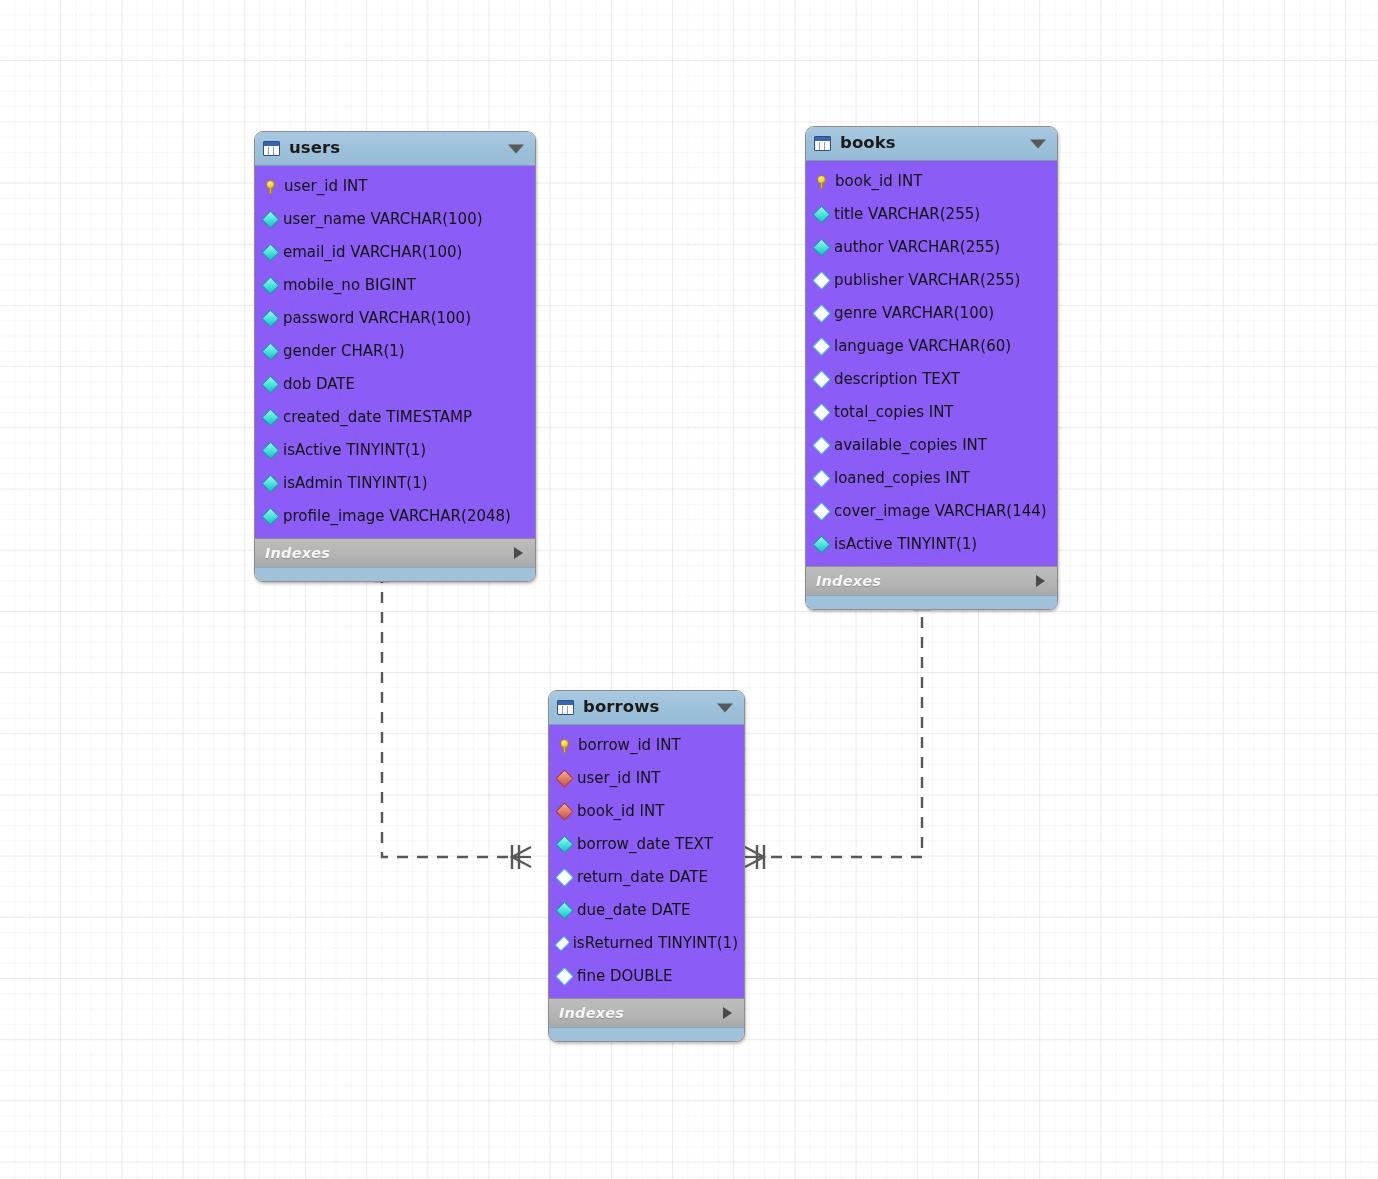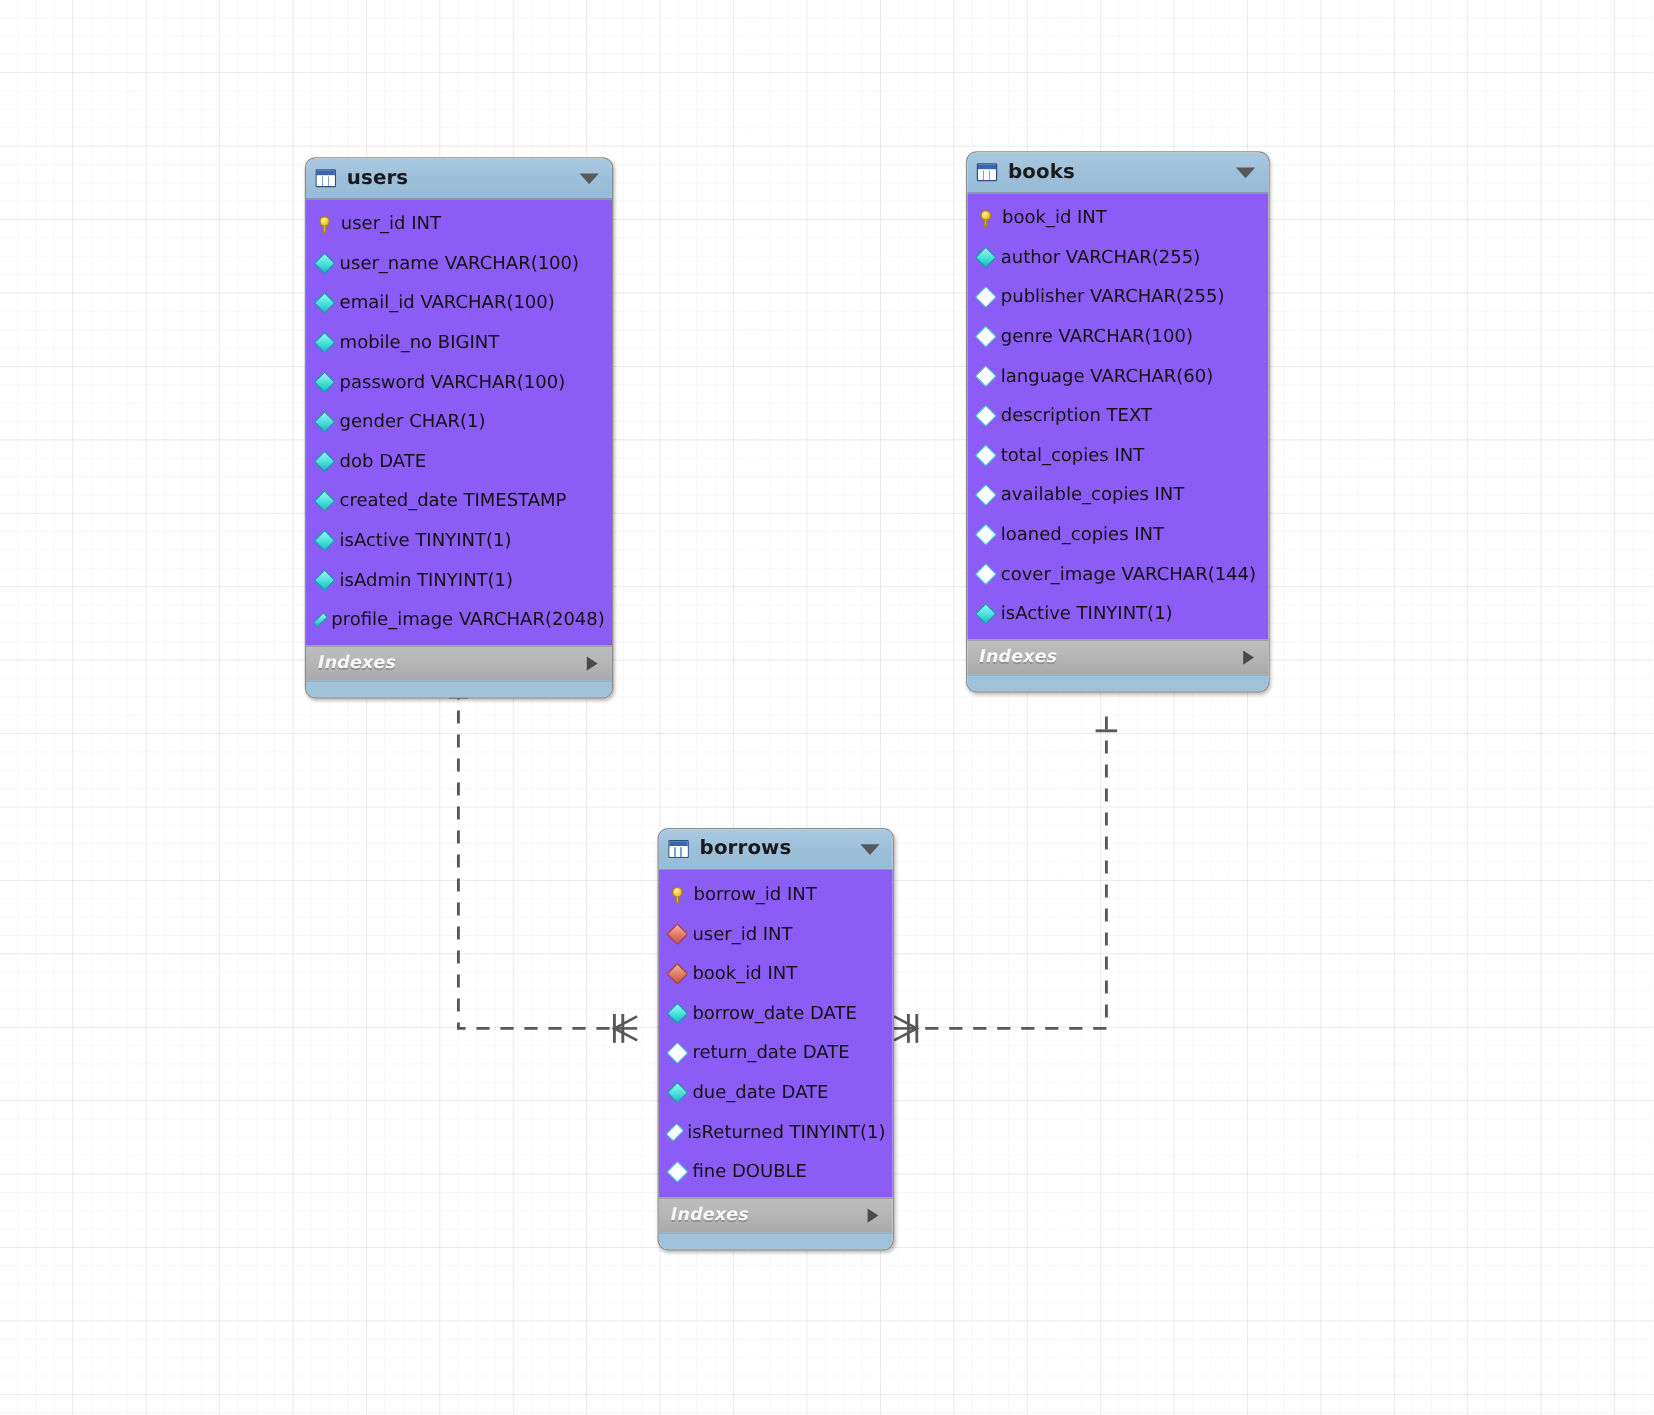--- a/index.html
+++ b/index.html
@@ -173,21 +173,21 @@
 
       <line x1="913" y1="609" x2="931" y2="609" stroke="#585858" stroke-width="2.4"></line>
 
       <line x1="757" y1="845" x2="757" y2="869" stroke="#585858" stroke-width="2.4"></line>
       <line x1="764" y1="845" x2="764" y2="869" stroke="#585858" stroke-width="2.4"></line>
       <path d="M 745,847 L 764,857 L 745,867" fill="none" stroke="#585858" stroke-width="2.2"></path>
       <line x1="745" y1="857" x2="764" y2="857" stroke="#585858" stroke-width="2.2"></line>
     </g>
   </svg>
 
-  <div class="table-node" style="left:254px;top:131px;width:257px;">
+  <div class="table-node" style="left:254px;top:131px;width:282px;">
     <div class="tbl-header">
       <span class="tbl-icon"></span>
       <span class="tbl-title">users</span>
       <span class="tbl-caret"></span>
     </div>
     <div class="cols">
       <div class="col-row">
         <span class="ic ic-key"></span>
         <span class="col-text">user_id INT</span>
       </div>
@@ -245,20 +245,24 @@
       <span class="tbl-title">books</span>
       <span class="tbl-caret"></span>
     </div>
     <div class="cols">
       <div class="col-row">
         <span class="ic ic-key"></span>
         <span class="col-text">book_id INT</span>
       </div>
       <div class="col-row">
         <span class="diamond d-filled"></span>
+        <span class="col-text">title VARCHAR(255)</span>
+      </div>
+      <div class="col-row">
+        <span class="diamond d-filled"></span>
         <span class="col-text">author VARCHAR(255)</span>
       </div>
       <div class="col-row">
         <span class="diamond d-hollow"></span>
         <span class="col-text">publisher VARCHAR(255)</span>
       </div>
       <div class="col-row">
         <span class="diamond d-hollow"></span>
         <span class="col-text">genre VARCHAR(100)</span>
       </div>
@@ -312,21 +316,21 @@
       <div class="col-row">
         <span class="diamond d-fk"></span>
         <span class="col-text">user_id INT</span>
       </div>
       <div class="col-row">
         <span class="diamond d-fk"></span>
         <span class="col-text">book_id INT</span>
       </div>
       <div class="col-row">
         <span class="diamond d-filled"></span>
-        <span class="col-text">borrow_date DATE</span>
+        <span class="col-text">borrow_date TEXT</span>
       </div>
       <div class="col-row">
         <span class="diamond d-hollow"></span>
         <span class="col-text">return_date DATE</span>
       </div>
       <div class="col-row">
         <span class="diamond d-filled"></span>
         <span class="col-text">due_date DATE</span>
       </div>
       <div class="col-row">

